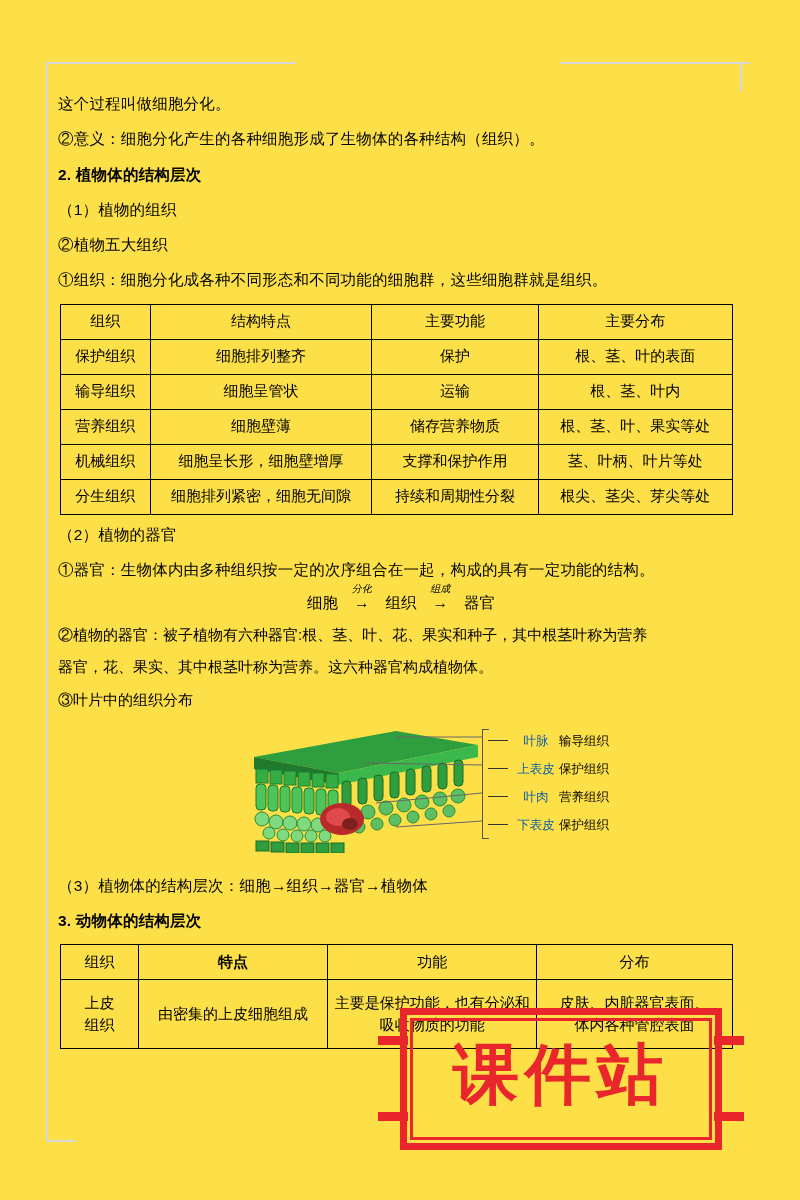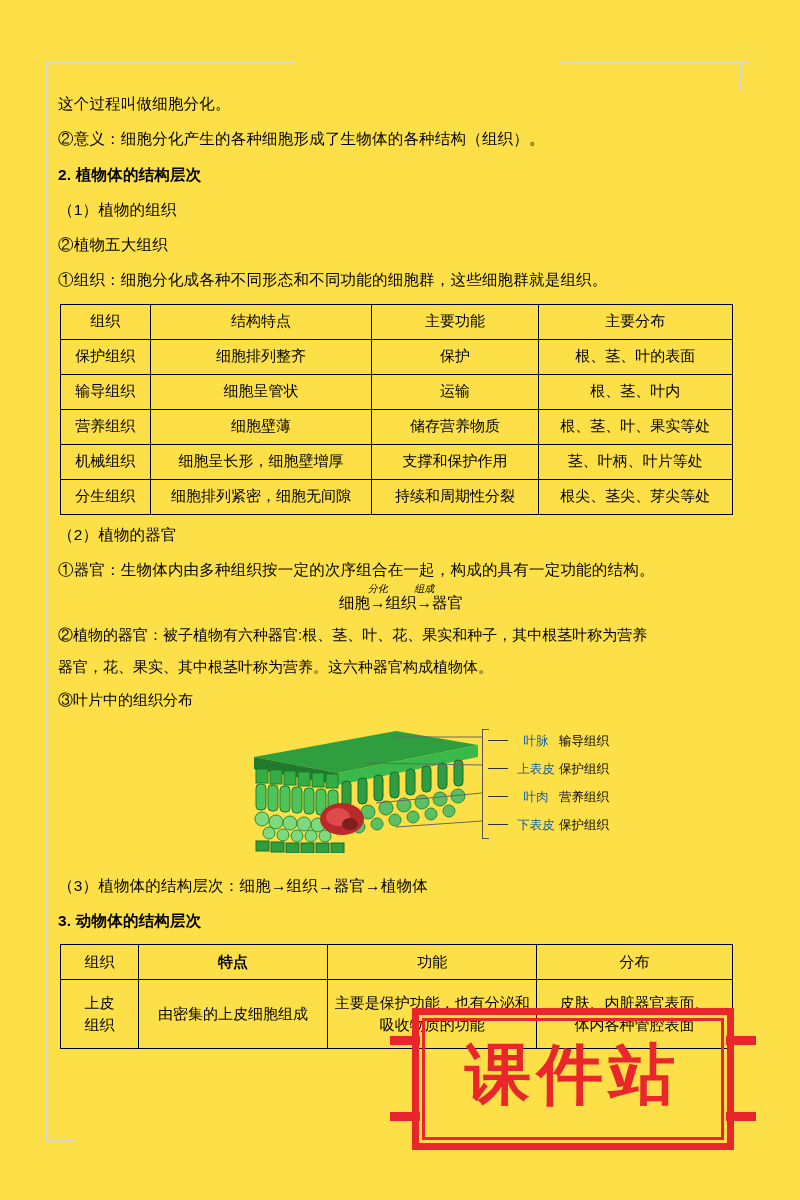--- a/index.html
+++ b/index.html
@@ -115,21 +115,21 @@
   
   .formula {
     text-align: center;
     font-size: 15.5px;
     margin: 4px 0 8px 0;
     white-space: nowrap;
   }
   .formula .arrowwrap {
     position: relative;
     display: inline-block;
-    padding: 0 0;
+    padding: 0 16px;
   }
   .formula .lbl {
     position: absolute;
     top: -12px;
     left: 50%;
     transform: translateX(-50%);
     font-size: 10px;
     font-style: italic;
     white-space: nowrap;
   }
@@ -178,21 +178,21 @@
     width: 6px;
     height: 108px;
     border-left: 1px solid #555;
     border-top: 1px solid #555;
     border-bottom: 1px solid #555;
   }
 
   
   .stamp {
     position: absolute;
-    left: 412px;
+    left: 400px;
     top: 1008px;
     width: 330px;
     height: 150px;
     pointer-events: none;
     padding-left: 32px;
   }
   .stamp .frame {
     position: absolute;
     left: 0; top: 0;
     width: 322px;

